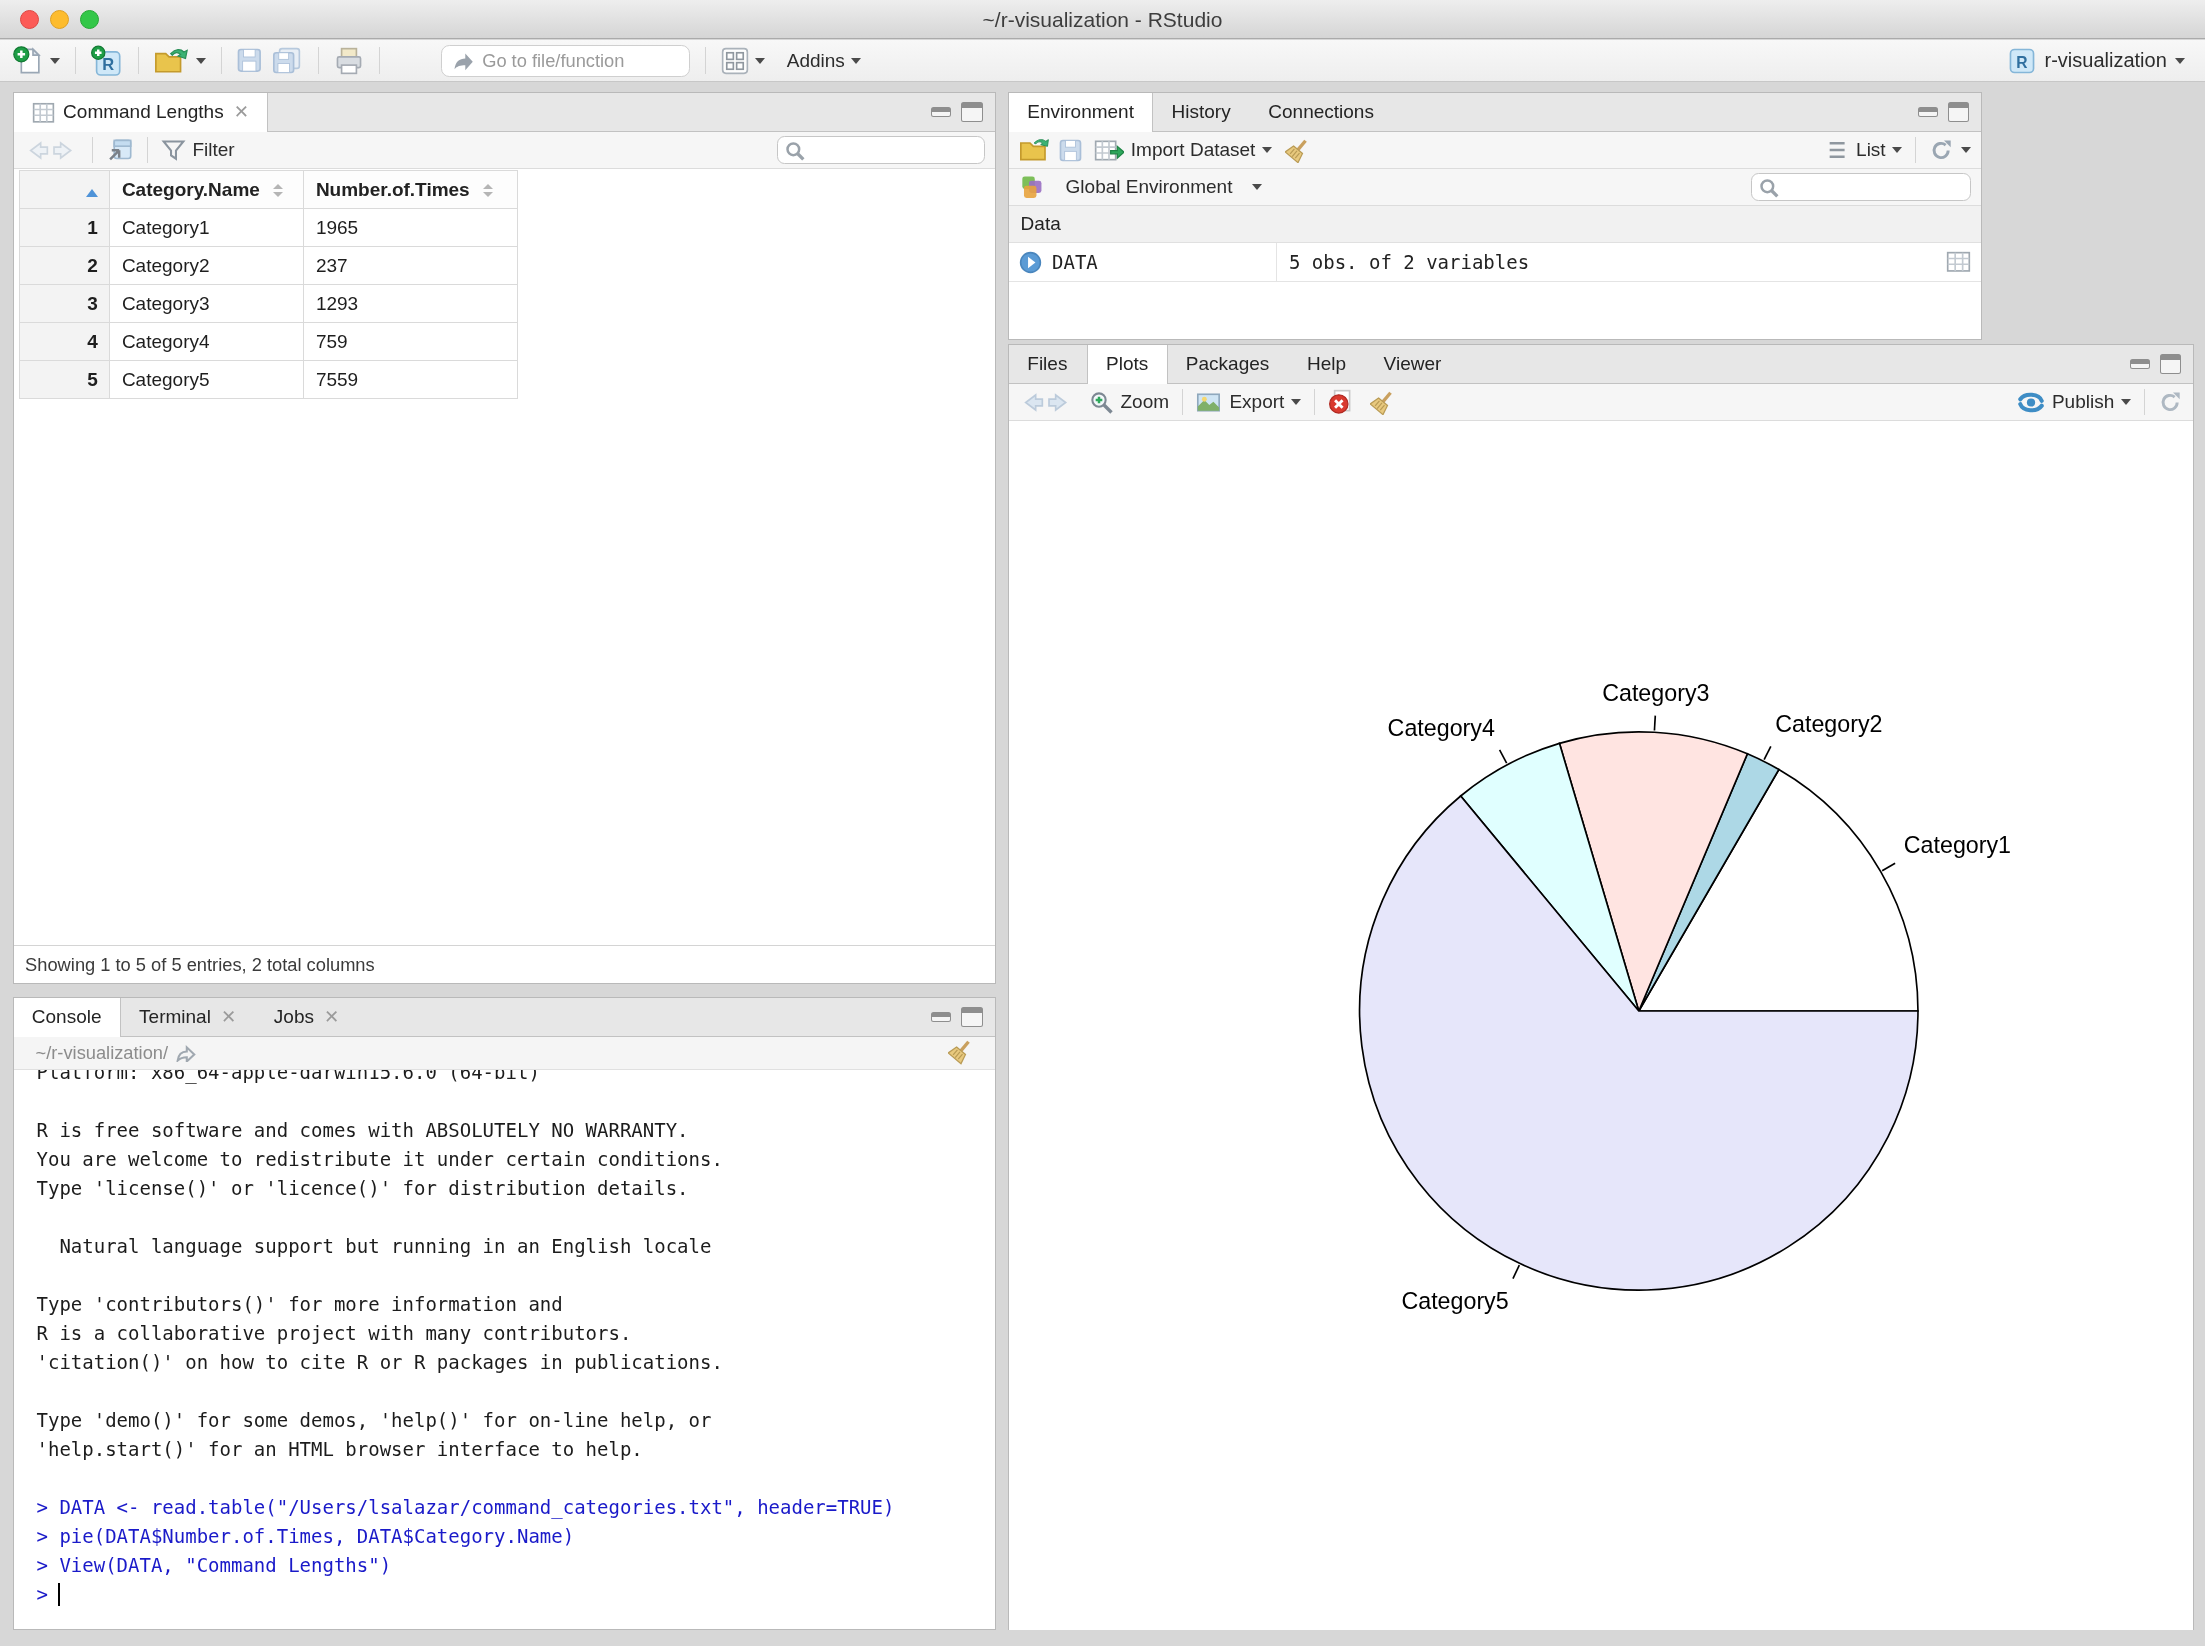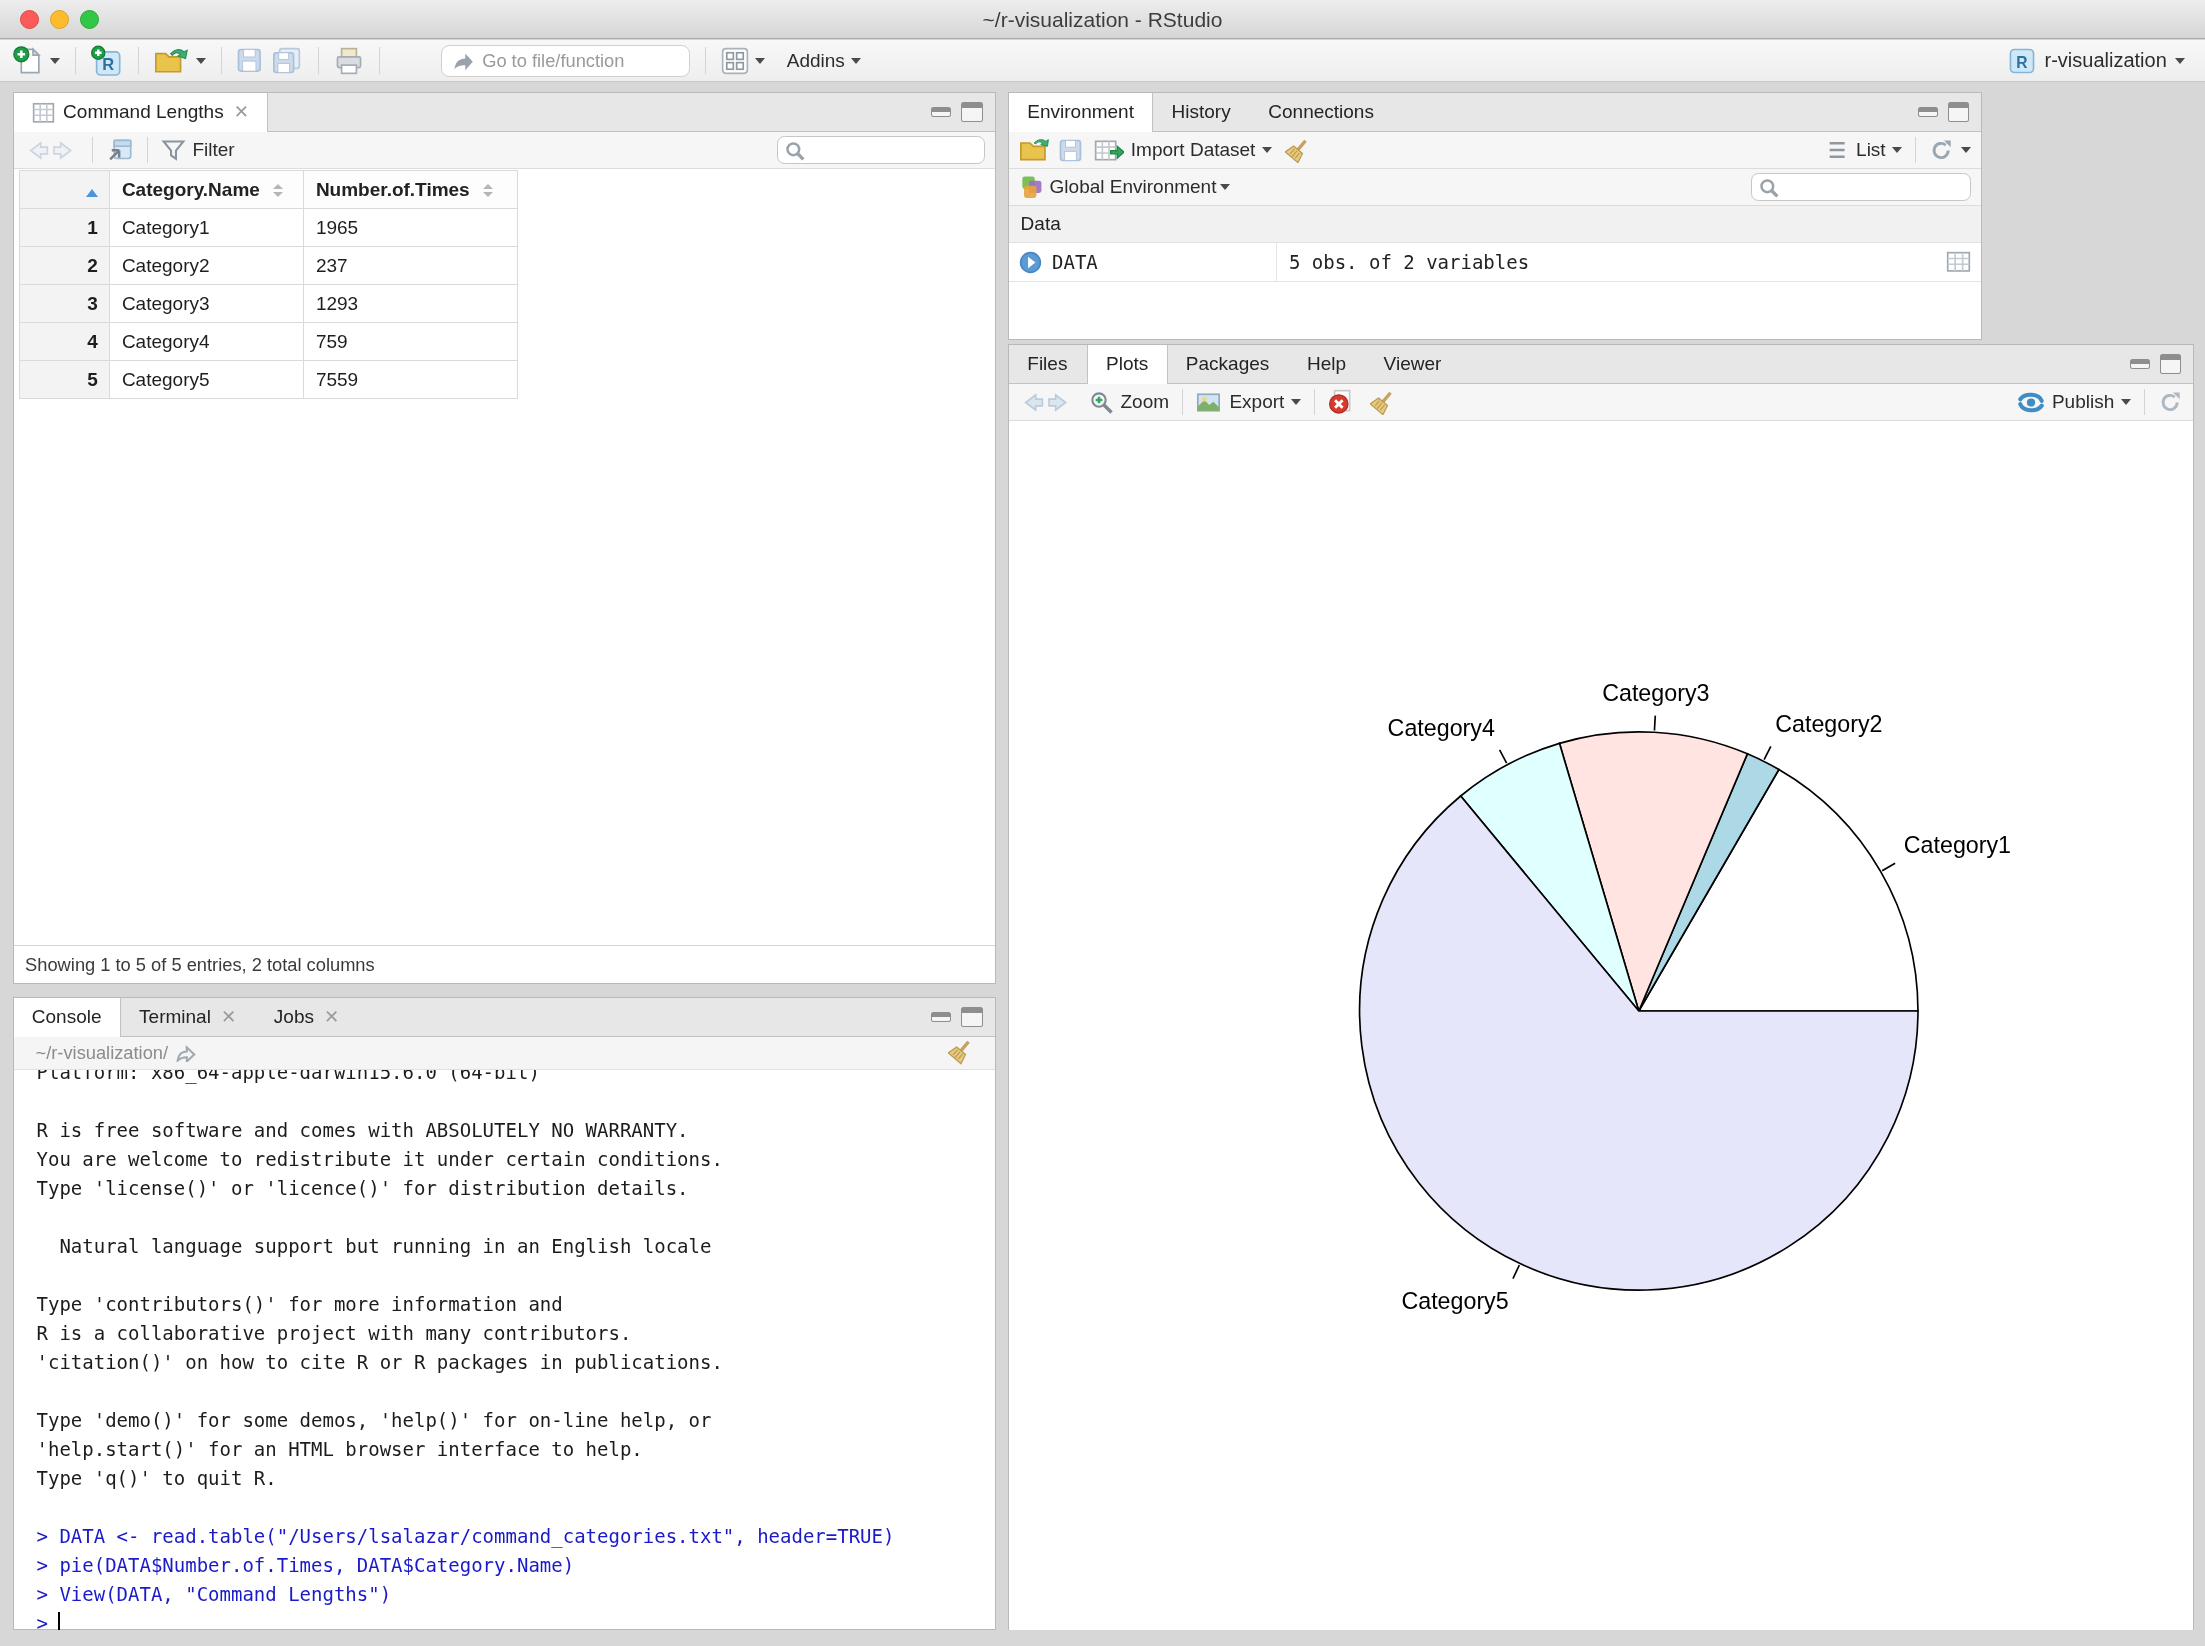--- a/index.html
+++ b/index.html
@@ -90,21 +90,21 @@
   .dirtext { font-size:18.3px; color:#8c8c8c; }
   .console-body { height:560px; overflow:hidden; padding-left:23px; padding-right:8.3px;
     font-family:"DejaVu Sans Mono", monospace; font-size:19px; line-height:29px; color:#1c1c1c; }
   .console-body .cline:first-child { margin-top:-11.6px; }
   .cline { white-space:pre; min-height:29px; }
   .cline.cmd { color:#1a1ac9; }
   .cursor { display:inline-block; width:2.5px; height:22.4px; background:#000; vertical-align:-4.2px; margin-left:10px; }
 
   
   .env-row-select { height:37px; background:#f6f6f6; border-bottom:0.8px solid #dcdcdc;
-    display:flex; align-items:center; padding:0 10px; gap:4px; }
+    display:flex; align-items:center; padding:0 10px; gap:20px; }
   .env-section { height:37px; background:#f1f1f1; border-bottom:0.8px solid #e0e0e0;
     display:flex; align-items:center; padding:0 11.6px; font-size:19px; color:#222; }
   .env-obj { height:39px; border-bottom:0.8px solid #e4e4e4; position:relative;
     display:flex; align-items:center; padding:0 10px; gap:10px;
     font-family:"DejaVu Sans Mono", monospace; font-size:19px; }
   .env-desc { position:absolute; left:27.5%; top:0; height:100%; border-left:0.8px solid #e4e4e4;
     display:flex; align-items:center; padding-left:11.6px; }
   .env-grid-icon { position:absolute; right:10px; top:8.3px; }
 
   
@@ -343,21 +343,20 @@
     <div class="cline">Type 'license()' or 'licence()' for distribution details.</div>
     <div class="cline"></div>
     <div class="cline">  Natural language support but running in an English locale</div>
     <div class="cline"></div>
     <div class="cline">Type 'contributors()' for more information and</div>
     <div class="cline">R is a collaborative project with many contributors.</div>
     <div class="cline">'citation()' on how to cite R or R packages in publications.</div>
     <div class="cline"></div>
     <div class="cline">Type 'demo()' for some demos, 'help()' for on-line help, or</div>
     <div class="cline">'help.start()' for an HTML browser interface to help.</div>
-    <div class="cline">Type 'q()' to quit R.</div>
     <div class="cline"></div>
     <div class="cline cmd">&gt; DATA &lt;- read.table("/Users/lsalazar/command_categories.txt", header=TRUE)</div>
     <div class="cline cmd">&gt; pie(DATA$Number.of.Times, DATA$Category.Name)</div>
     <div class="cline cmd">&gt; View(DATA, "Command Lengths")</div>
     <div class="cline cmd"><span>&gt;</span><span class="cursor"></span></div>
   </div>
 </div>
 
 <div class="pane" id="pane-env">
   <div class="tabbar">

